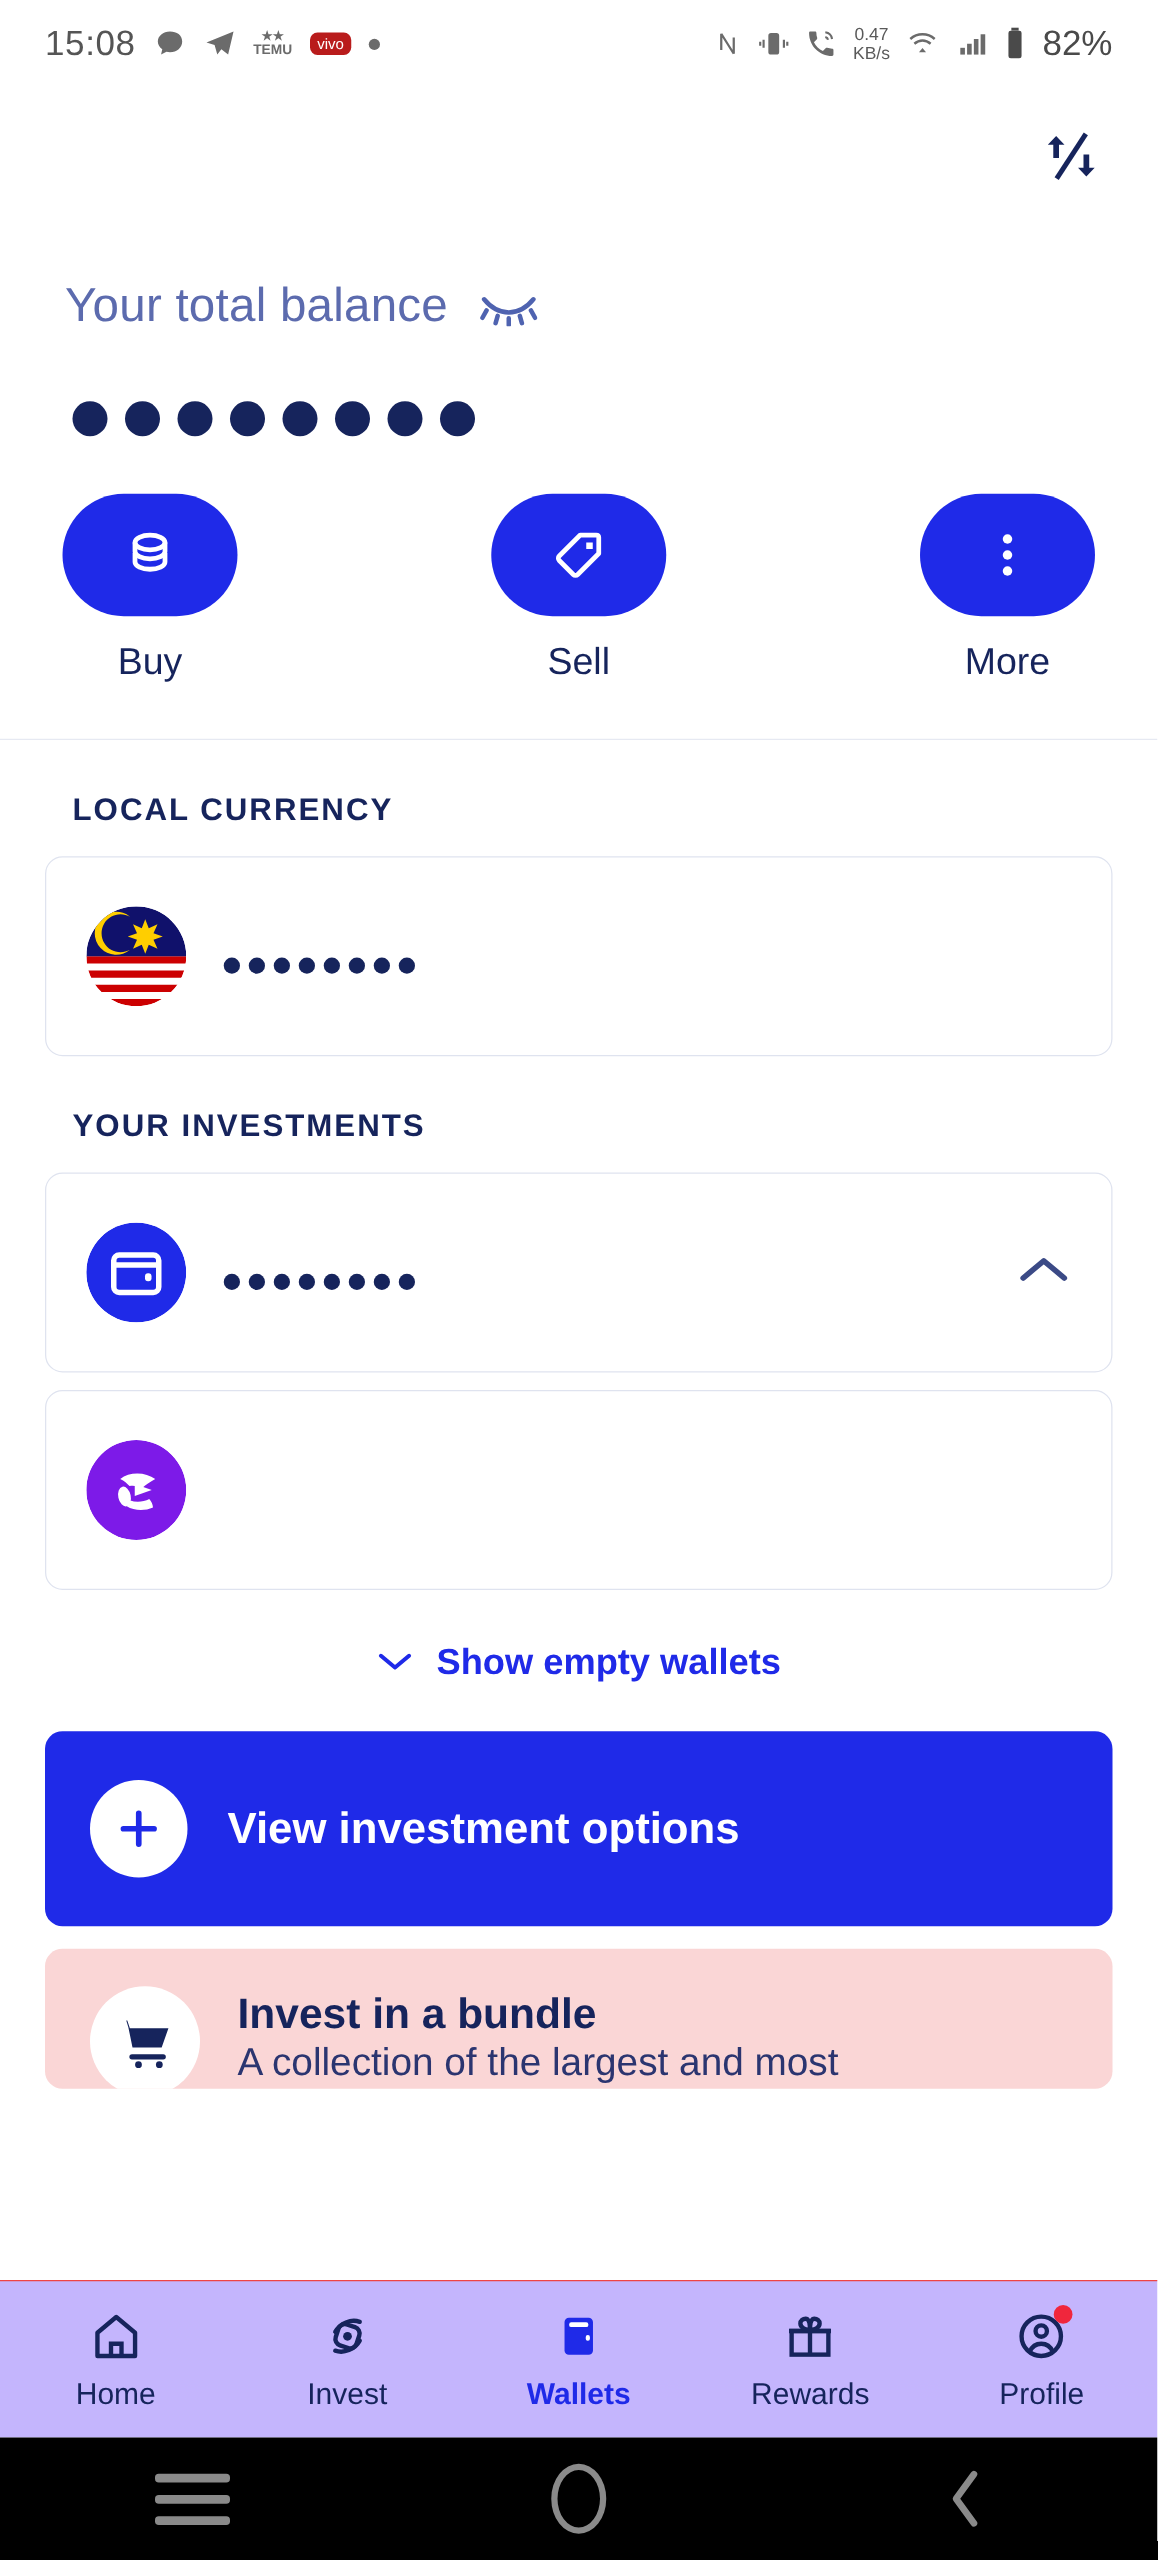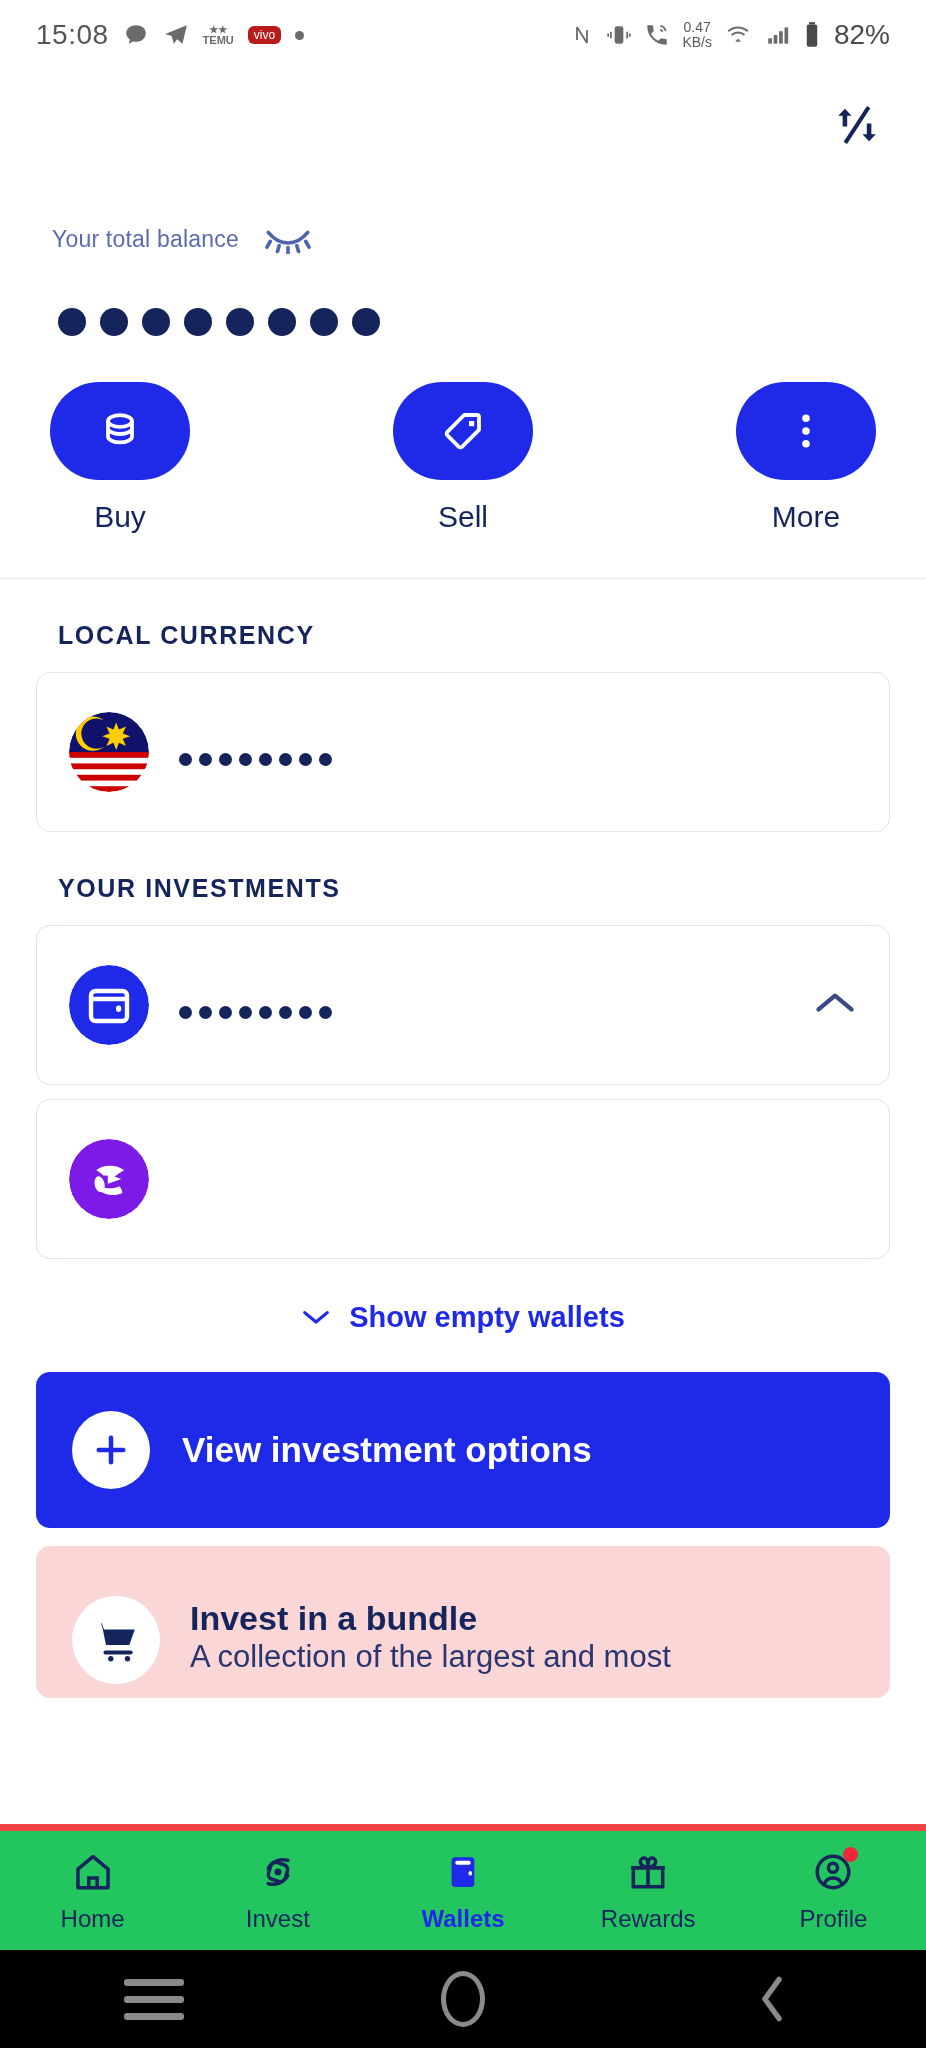--- a/index.html
+++ b/index.html
@@ -32,21 +32,21 @@
   .kbs { font-size:14px; line-height:15px; text-align:center; color:#5a5a5a; font-weight:500;}
   .sb-batt-pct { font-size:28px; color:#4a4a4a; margin-left:2px; }
 
   
   .topbar { height:110px; display:flex; align-items:center; justify-content:flex-end; padding:0 42px; }
   .swap-btn { width:54px; height:54px; display:flex; align-items:center; justify-content:center; }
 
   
   .balance-block { padding:44px 52px 0 52px; }
   .bal-row { display:flex; align-items:center; gap:26px; }
-  .bal-label { font-size:23px; color:#5c6bae; font-weight:400; letter-spacing:0.2px; }
+  .bal-label { font-size:38px; color:#5c6bae; font-weight:400; letter-spacing:0.2px; }
   .eye-btn { display:flex; align-items:center; }
 
   .bal-dots { display:flex; gap:14px; margin-top:54px; padding-left:6px; }
   .bal-dots i { width:28px; height:28px; border-radius:50%; background:#16245c; display:block; }
 
   
   .actions { display:flex; justify-content:space-between; padding:46px 50px 0 50px; }
   .action { width:140px; display:flex; flex-direction:column; align-items:center; }
   .act-pill {
     width:140px; height:98px; border-radius:49px; background:#1f2ae8;
@@ -87,34 +87,34 @@
   }
   .cta-circle {
     width:78px; height:78px; border-radius:50%; background:#fff; flex:none;
     display:flex; align-items:center; justify-content:center;
   }
   .cta-label { margin-left:32px; color:#fff; font-size:35px; font-weight:700; }
 
   
   .bundle {
     margin:18px 36px 0 36px; background:#fad6d6; border-radius:14px;
-    height:152px; display:flex; align-items:center; padding:0 36px; overflow:hidden;
+    height:112px; display:flex; align-items:center; padding:0 36px; overflow:hidden;
   }
   .bundle-circle {
     width:88px; height:88px; border-radius:50%; background:#fff; flex:none;
     display:flex; align-items:center; justify-content:center; margin-top:36px;
   }
   .bundle-body { margin-left:30px; margin-top:30px; }
   .bundle-title { font-size:34px; font-weight:700; color:#16245c; line-height:1.15; }
   .bundle-sub { font-size:31px; color:#2b3570; line-height:1.2; white-space:nowrap; }
 
   
   .botnav {
     position:absolute; left:0; bottom:98px; width:926px; height:126px;
-    background:#22c55e; border-top:7px solid #ef4444;
+    background:#c4b5fd; border-top:1px solid #ef4444;
     display:flex; align-items:center;
   }
   .nav-item { flex:1; display:flex; flex-direction:column; align-items:center; gap:10px; }
   .nav-label { font-size:24px; color:#16245c; }
   .nav-item.active .nav-label { color:#1f2ae8; font-weight:700; }
   .nav-ico-wrap { position:relative; width:46px; height:46px; display:flex; align-items:center; justify-content:center; }
   .badge-dot {
     position:absolute; top:-2px; right:-2px; width:15px; height:15px;
     border-radius:50%; background:#f0263c;
   }

